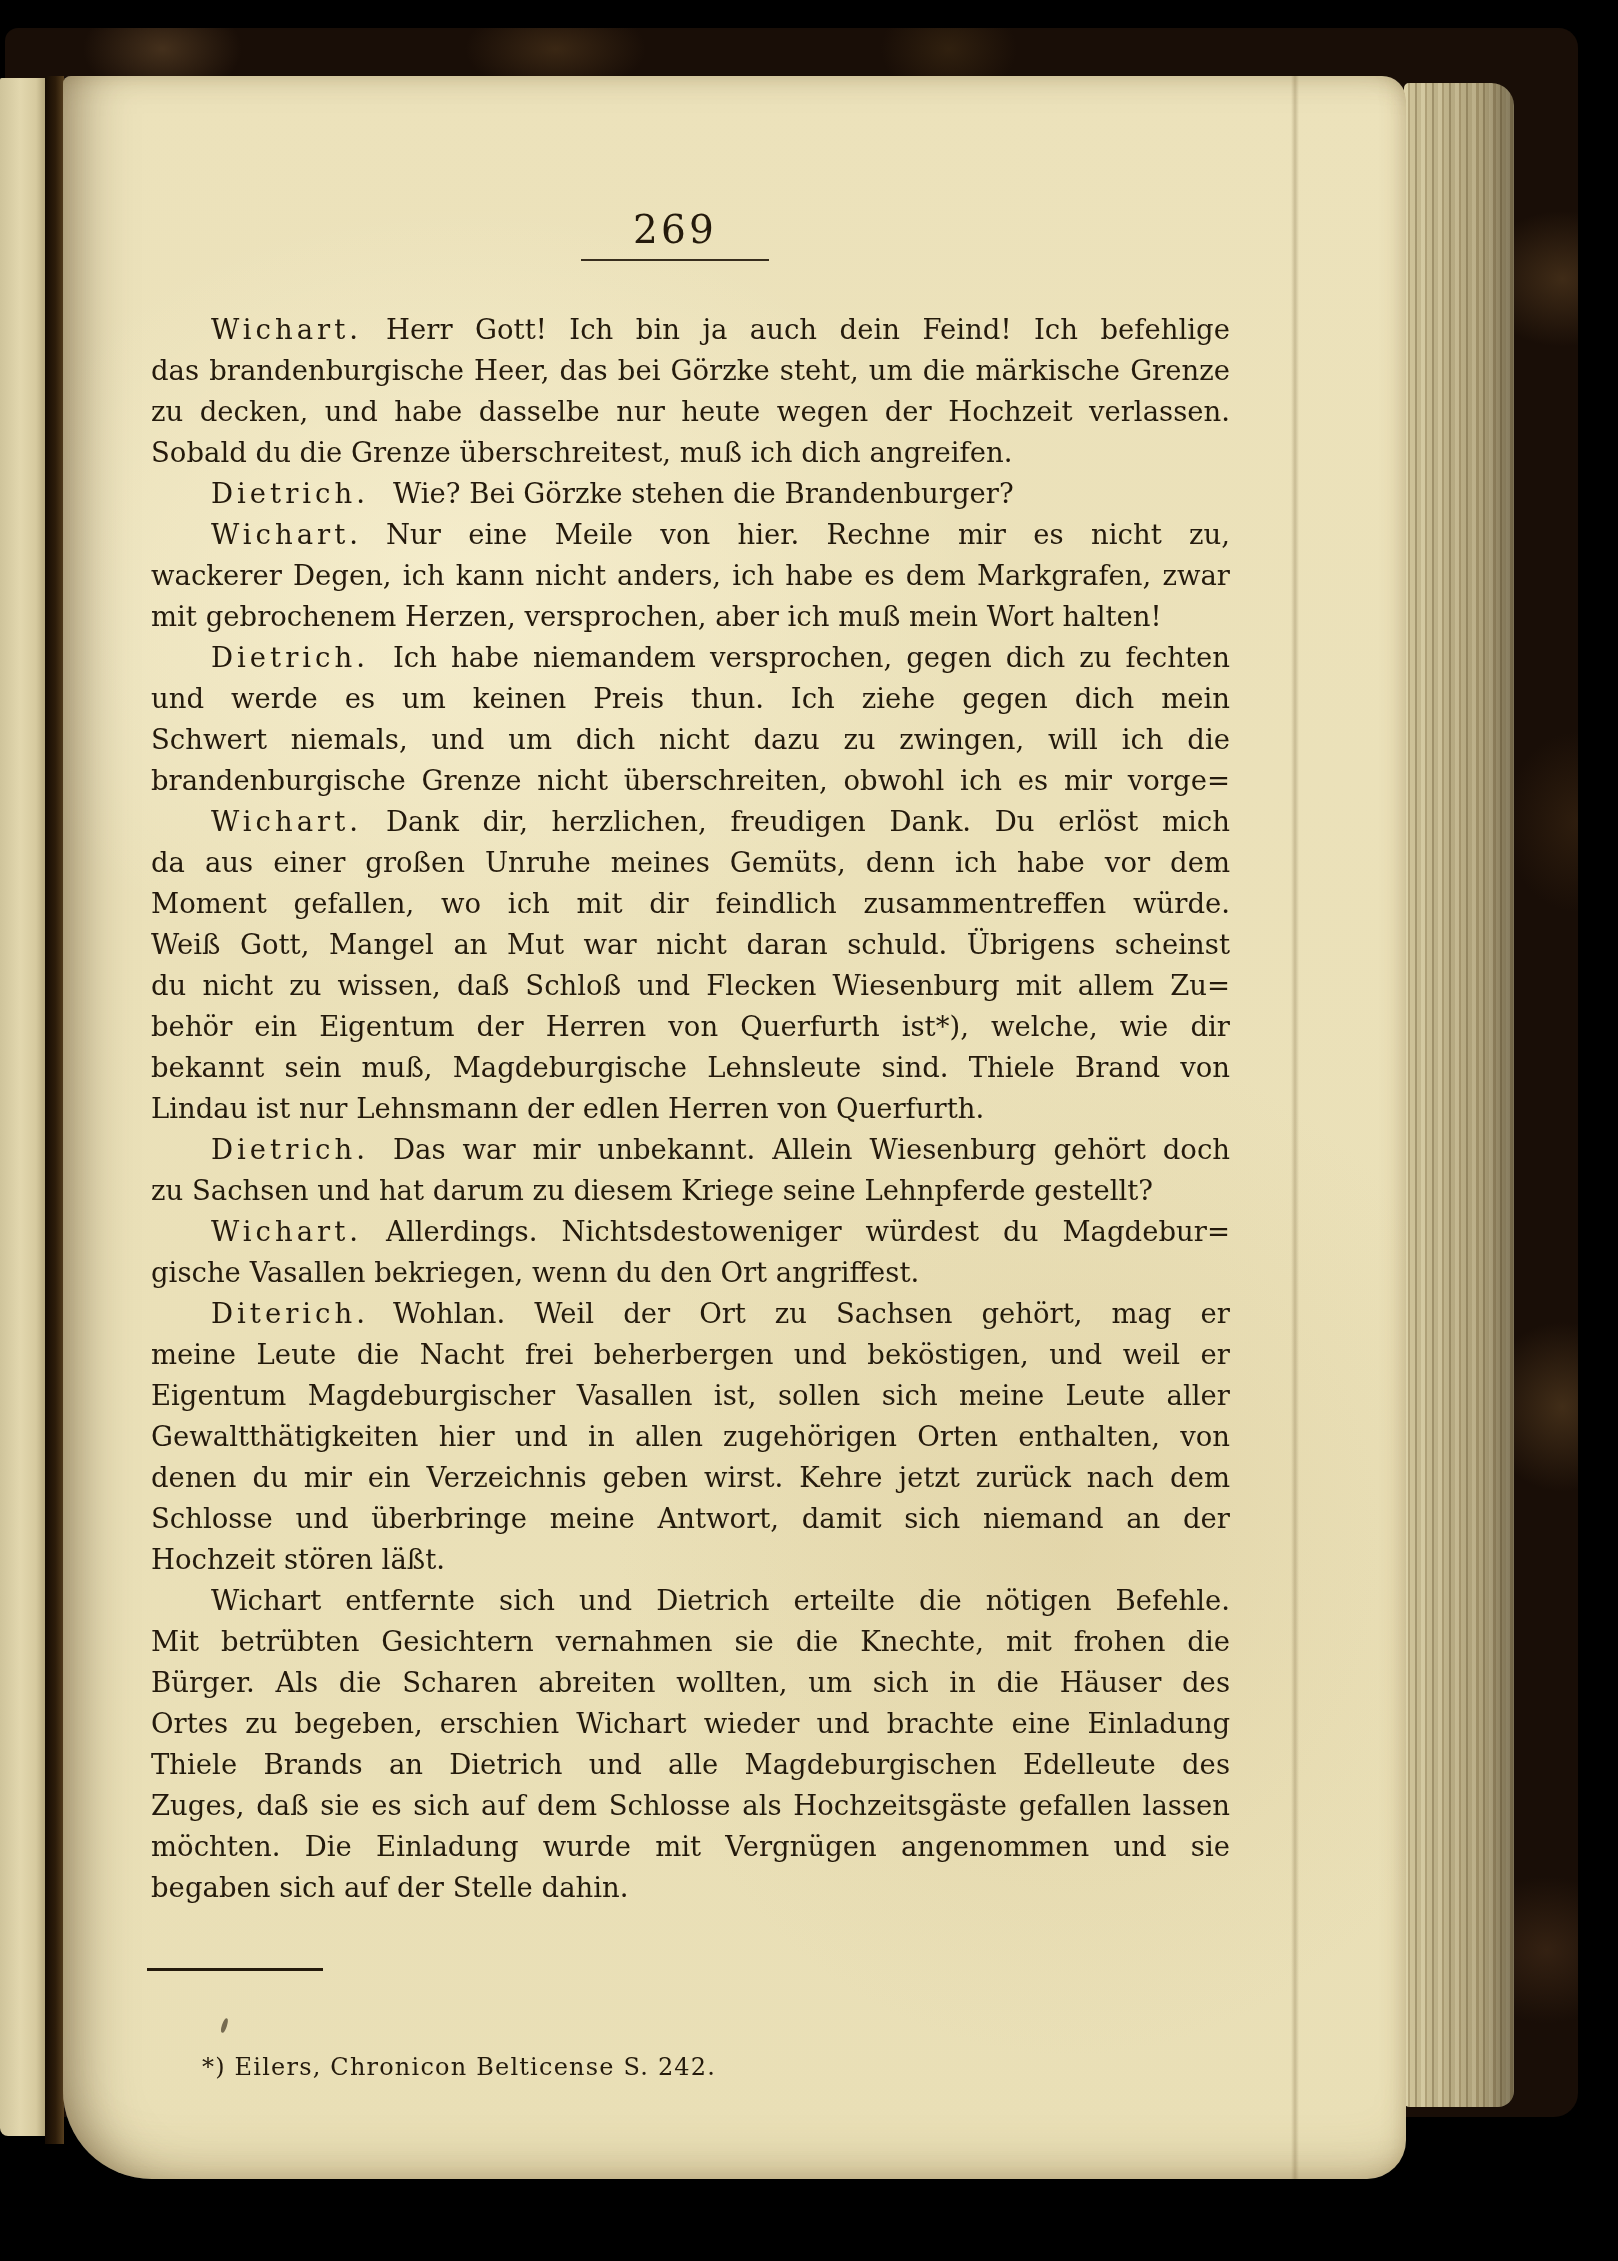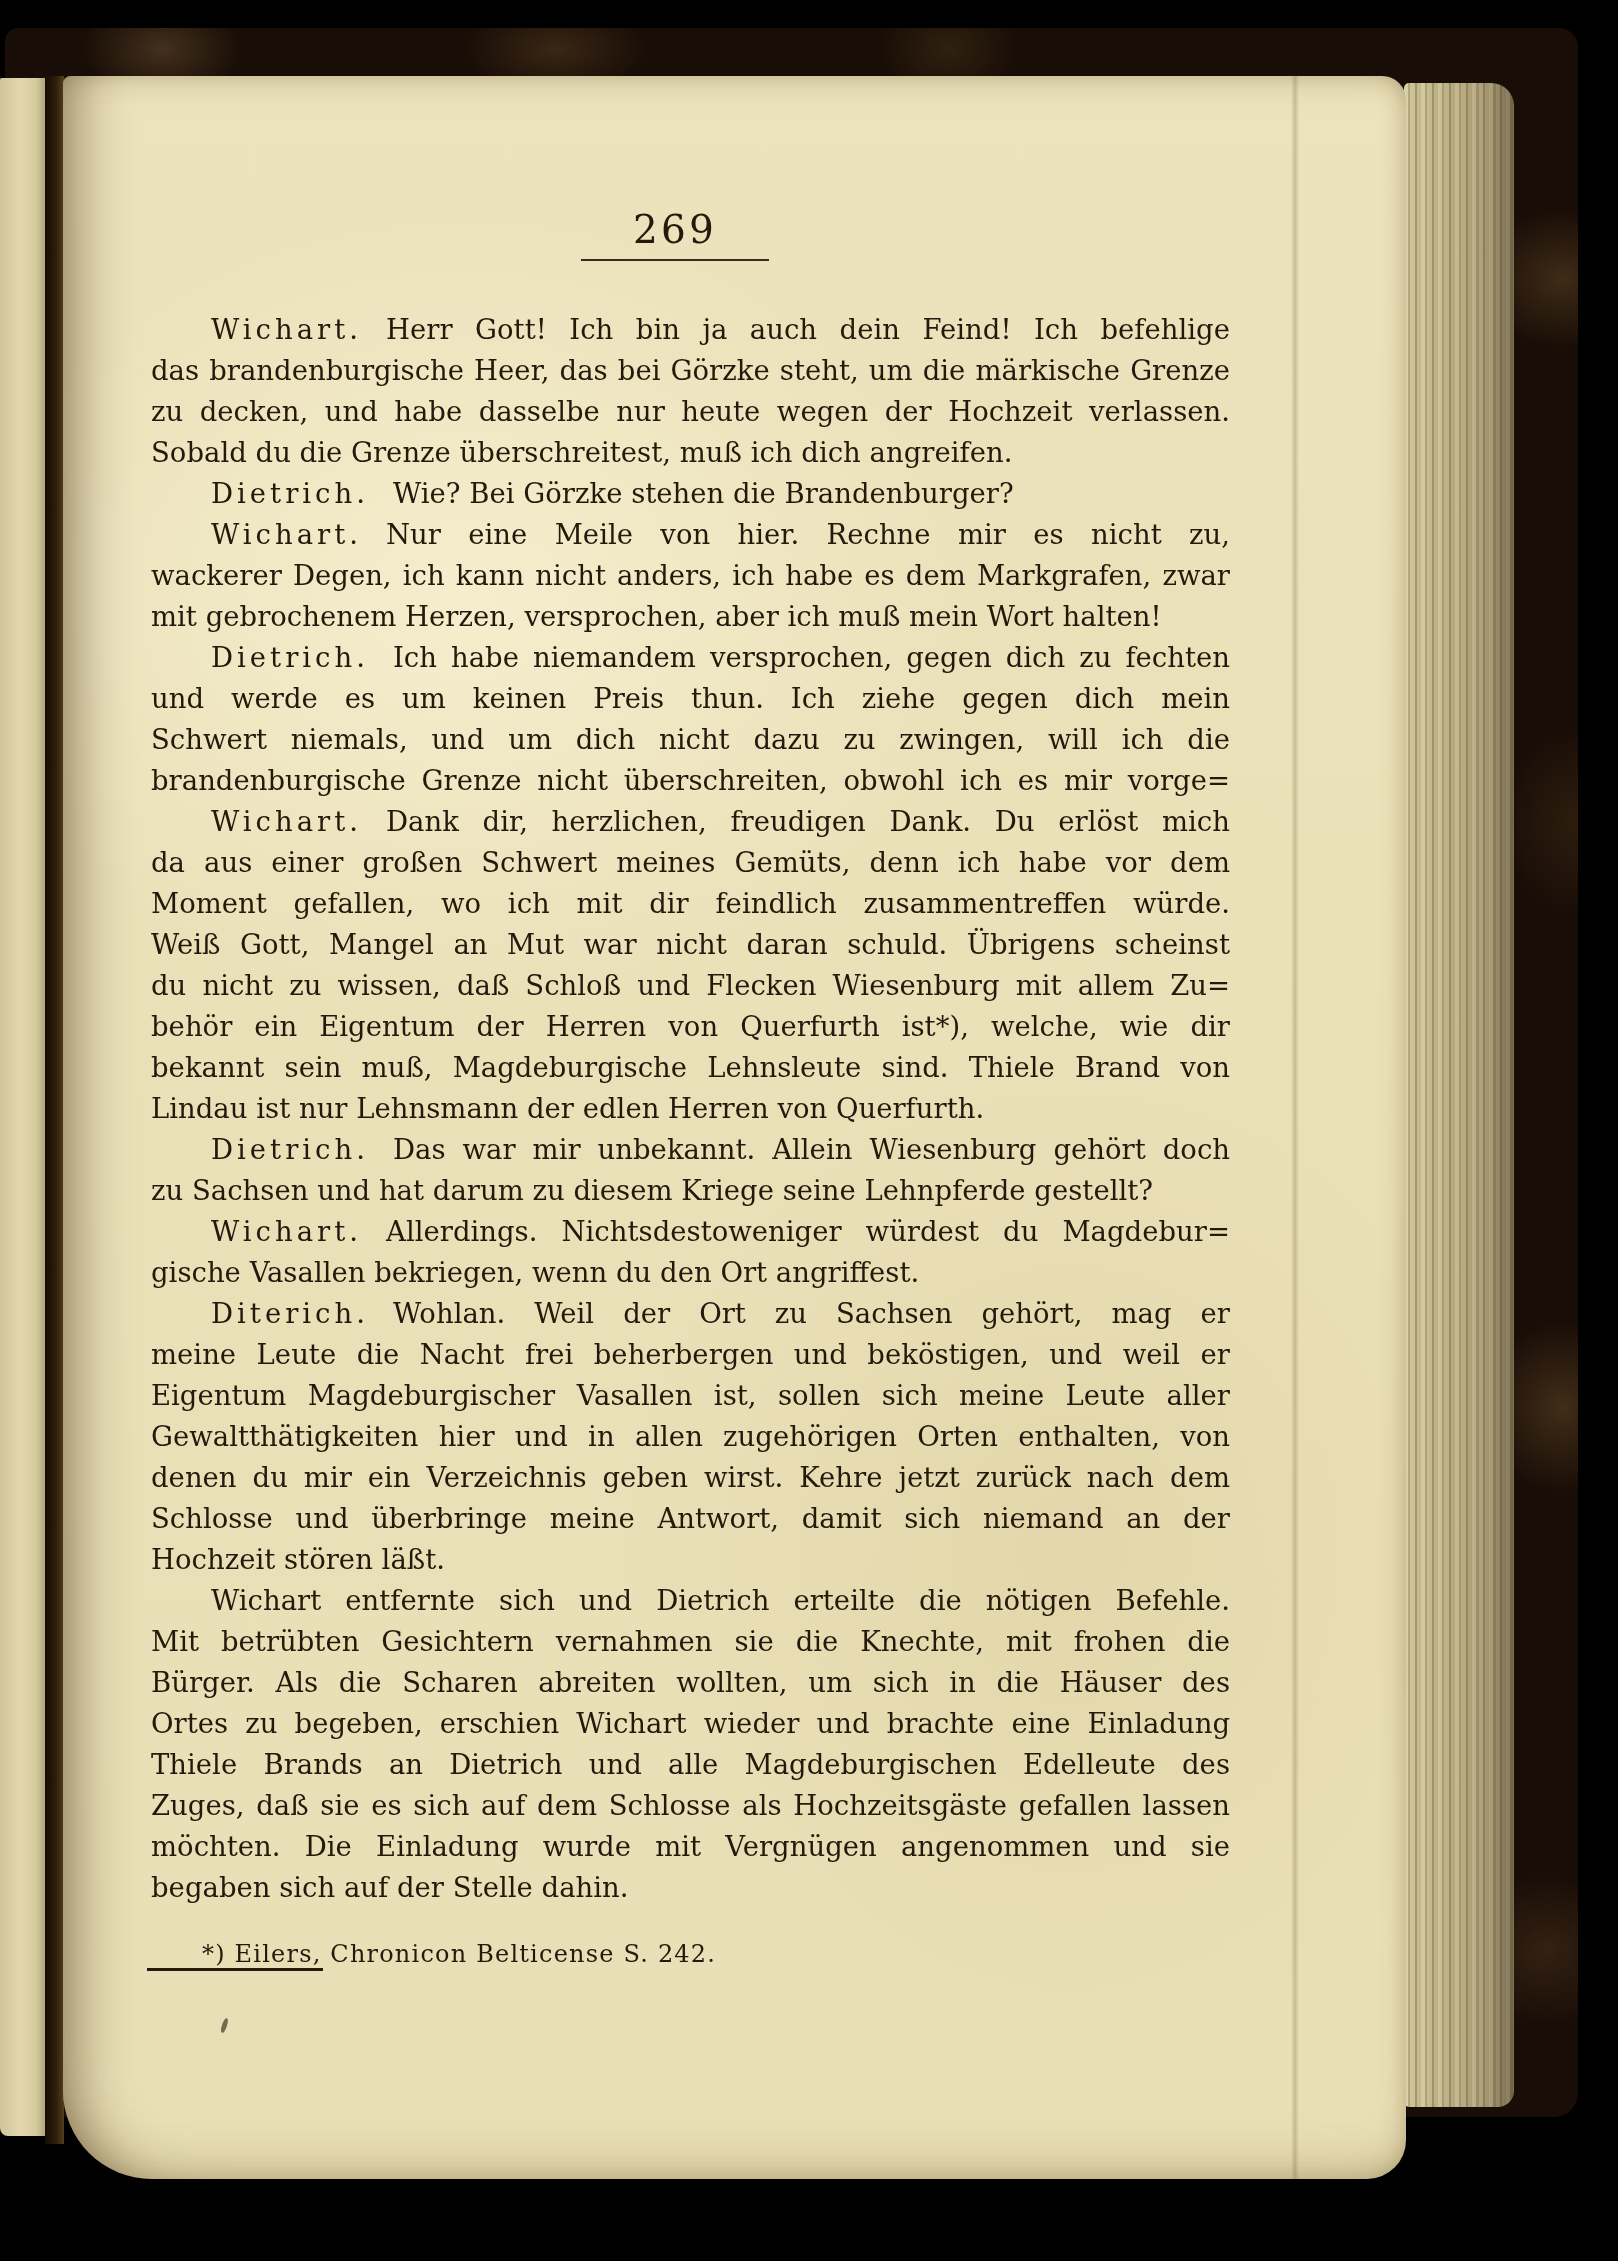--- a/index.html
+++ b/index.html
@@ -58,21 +58,21 @@
   .text-block{position:absolute;left:44px;top:233px;width:1079px;margin-left:44px;}
   .line{font-size:27.5px;line-height:41px;color:var(--ink,#241a0c);
     text-align:justify;text-align-last:justify;}
   .line.rag{text-align-last:left;}
   .line.first{padding-left:60px;}
   .speaker{letter-spacing:4px;margin-right:24px;}
 
   
   .footnote-rule{position:absolute;left:84px;top:1892px;width:176px;height:3.2px;
     background:var(--ink,#241a0c);}
-  .footnote{position:absolute;left:44px;top:1864px;width:1079px;padding-left:95px;
+  .footnote{position:absolute;left:44px;top:1977px;width:1079px;padding-left:95px;
     font-size:24px;letter-spacing:1.2px;color:var(--ink,#241a0c);}
 
   
   .smudge{position:absolute;left:159px;top:1942px;width:4.9px;height:14.6px;
     background:rgba(40,28,12,.6);border-radius:50%/60%;transform:rotate(18deg);}
 </style>
 </head>
 <body>
 
 <div class="stage">
@@ -96,21 +96,21 @@
         <div class="line rag">Sobald du die Grenze überschreitest, muß ich dich angreifen.</div>
         <div class="line first rag"><span class="speaker">Dietrich.</span>Wie? Bei Görzke stehen die Brandenburger?</div>
         <div class="line first"><span class="speaker">Wichart.</span>Nur eine Meile von hier. Rechne mir es nicht zu,</div>
         <div class="line">wackerer Degen, ich kann nicht anders, ich habe es dem Markgrafen, zwar</div>
         <div class="line rag">mit gebrochenem Herzen, versprochen, aber ich muß mein Wort halten!</div>
         <div class="line first"><span class="speaker">Dietrich.</span>Ich habe niemandem versprochen, gegen dich zu fechten</div>
         <div class="line">und werde es um keinen Preis thun. Ich ziehe gegen dich mein</div>
         <div class="line">Schwert niemals, und um dich nicht dazu zu zwingen, will ich die</div>
         <div class="line">brandenburgische Grenze nicht überschreiten, obwohl ich es mir vorge=</div>
         <div class="line first"><span class="speaker">Wichart.</span>Dank dir, herzlichen, freudigen Dank. Du erlöst mich</div>
-        <div class="line">da aus einer großen Schwert meines Gemüts, denn ich habe vor dem</div>
+        <div class="line">da aus einer großen Unruhe meines Gemüts, denn ich habe vor dem</div>
         <div class="line">Moment gefallen, wo ich mit dir feindlich zusammentreffen würde.</div>
         <div class="line">Weiß Gott, Mangel an Mut war nicht daran schuld. Übrigens scheinst</div>
         <div class="line">du nicht zu wissen, daß Schloß und Flecken Wiesenburg mit allem Zu=</div>
         <div class="line">behör ein Eigentum der Herren von Querfurth ist*), welche, wie dir</div>
         <div class="line">bekannt sein muß, Magdeburgische Lehnsleute sind. Thiele Brand von</div>
         <div class="line rag">Lindau ist nur Lehnsmann der edlen Herren von Querfurth.</div>
         <div class="line first"><span class="speaker">Dietrich.</span>Das war mir unbekannt. Allein Wiesenburg gehört doch</div>
         <div class="line rag">zu Sachsen und hat darum zu diesem Kriege seine Lehnpferde gestellt?</div>
         <div class="line first"><span class="speaker">Wichart.</span>Allerdings. Nichtsdestoweniger würdest du Magdebur=</div>
         <div class="line rag">gische Vasallen bekriegen, wenn du den Ort angriffest.</div>

